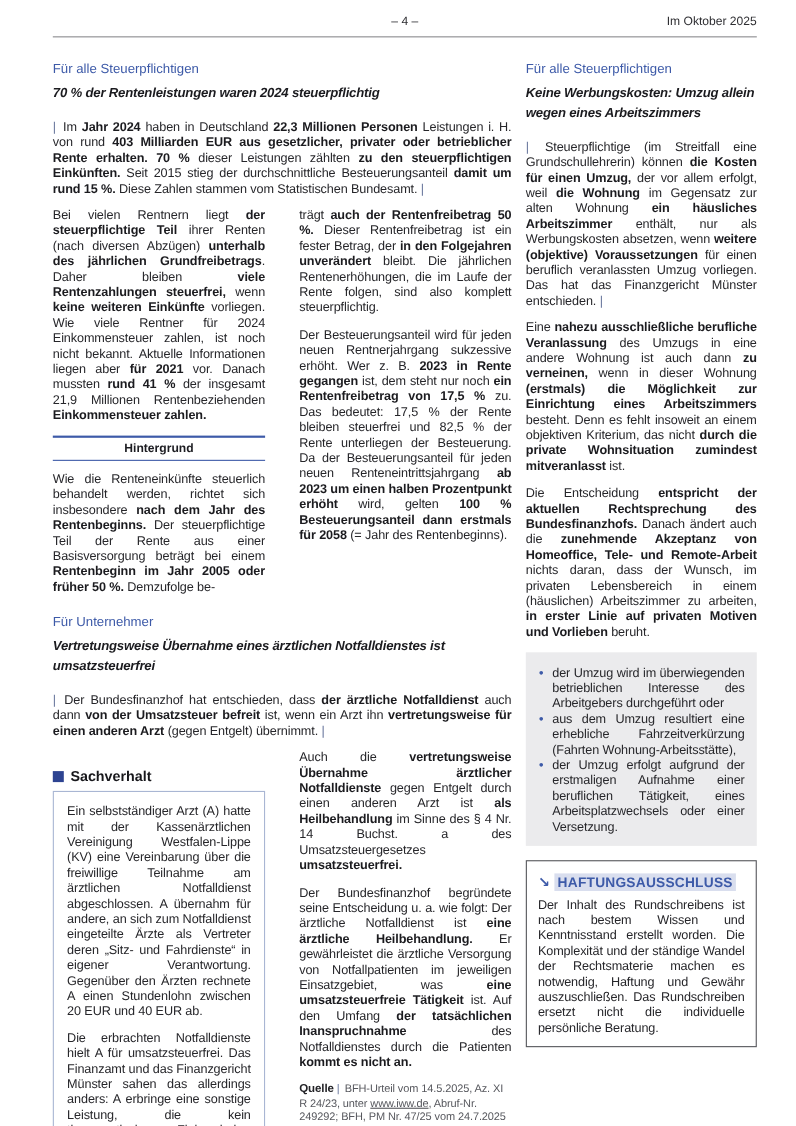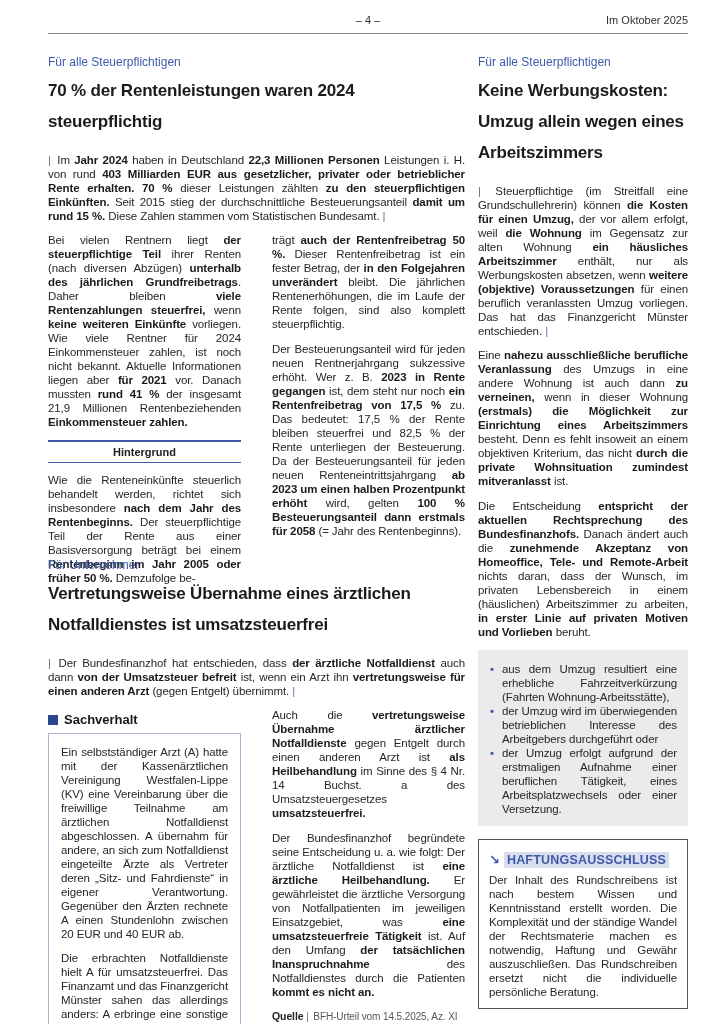--- a/index.html
+++ b/index.html
@@ -23,37 +23,37 @@
   .pg-num{position:absolute;left:0;right:0;text-align:center;}
   .pg-date{position:absolute;right:0;}
   .head-rule{position:absolute;top:33px;left:48px;right:36px;border-top:1px solid #8a8a8e;}
 
   
   .region-left-top{position:absolute;left:48px;top:55px;width:417px;}
   .region-left-bottom{position:absolute;left:48px;top:558px;width:417px;}
   .region-right{position:absolute;left:478px;top:55px;width:210px;}
 
   .category{font-size:12px;color:var(--accent);margin:0 0 6px;}
-  .headline{font-size:17px;line-height:31px;font-weight:bold;color:var(--bold);margin:0 0 8px;letter-spacing:-0.2px;}
+  .headline{font-size:12px;line-height:18px;font-weight:bold;color:var(--bold);margin:0 0 8px;letter-spacing:-0.2px;font-style:italic;}
   .body{font-size:11.5px;line-height:14px;text-align:justify;margin:0 0 11px;hyphens:auto;-webkit-hyphens:auto;letter-spacing:-0.1px;}
   .intro{margin:16px 0 10px;}
   .seg-b{font-weight:bold;color:var(--bold);}
   .seg-c{font-weight:bold;color:var(--accent);}
   .seg-p{color:var(--pipe);margin-right:2px;}
   .seg-u{text-decoration:underline;}
 
   .twocol{display:flex;gap:31px;align-items:flex-start;}
   .col{flex:1;min-width:0;}
 
   
   .hg-title{border-top:2px solid var(--accent);border-bottom:1px solid var(--accent);
     font-weight:bold;color:#1d1d22;font-size:11px;text-align:center;padding:4px 0;margin:4px 0 10px;}
 
   
-  .sv-head{display:flex;align-items:center;gap:6px;font-weight:bold;font-size:13px;color:#17171b;margin:4px 0 6px;}
+  .sv-head{display:flex;align-items:center;gap:6px;font-weight:bold;font-size:13px;color:#17171b;margin:16px 0 6px;}
   .sv-square{width:10px;height:10px;background:#2d4391;display:inline-block;}
   .sv-box{border:1px solid var(--box-border);padding:11px 12px 6px;}
   .sv-box .body{margin-bottom:10px;}
 
   
   .merke-box{background:var(--merke-bg);padding:10px 11px;margin:3px 0 12px;}
   .merke-box .body{margin:0;}
   .merke-list{margin:2px 0 0;padding:0;list-style:none;}
   .merke-list li{position:relative;padding-left:13px;font-size:11.5px;line-height:14px;text-align:justify;hyphens:auto;-webkit-hyphens:auto;letter-spacing:-0.1px;}
   .merke-list li::before{content:"\2022";color:var(--accent);position:absolute;left:1px;top:0;font-weight:bold;}
@@ -122,22 +122,22 @@
 
   <aside class="region-right">
     <div class="category">Für alle Steuerpflichtigen</div>
     <h1 class="headline">Keine Werbungskosten: Umzug allein wegen eines Arbeitszimmers</h1>
     <p class="body intro"><span class="seg-p">| </span><span>Steuerpflichtige (im Streitfall eine Grundschullehrerin) können </span><span class="seg-b">die Kosten für einen Umzug,</span><span> der vor allem erfolgt, weil </span><span class="seg-b">die Wohnung</span><span> im Gegensatz zur alten Wohnung </span><span class="seg-b">ein häusliches Arbeitszimmer</span><span> enthält, nur als Werbungskosten absetzen, wenn </span><span class="seg-b">weitere (objektive) Voraussetzungen</span><span> für einen beruflich veranlassten Umzug vorliegen. Das hat das Finanzgericht Münster entschieden. </span><span class="seg-p">|</span></p>
     <p class="body"><span>Eine </span><span class="seg-b">nahezu ausschließliche berufliche Veranlassung</span><span> des Umzugs in eine andere Wohnung ist auch dann </span><span class="seg-b">zu verneinen,</span><span> wenn in dieser Wohnung </span><span class="seg-b">(erstmals) die Möglichkeit zur Einrichtung eines Arbeitszimmers</span><span> besteht. Denn es fehlt insoweit an einem objektiven Kriterium, das nicht </span><span class="seg-b">durch die private Wohnsituation zumindest mitveranlasst</span><span> ist.</span></p>
     <p class="body"><span>Die Entscheidung </span><span class="seg-b">entspricht der aktuellen Rechtsprechung des Bundesfinanzhofs.</span><span> Danach ändert auch die </span><span class="seg-b">zunehmende Akzeptanz von Homeoffice, Tele- und Remote-Arbeit</span><span> nichts daran, dass der Wunsch, im privaten Lebensbereich in einem (häuslichen) Arbeitszimmer zu arbeiten, </span><span class="seg-b">in erster Linie auf privaten Motiven und Vorlieben</span><span> beruht.</span></p>
 
     <div class="merke-box">
       <ul class="merke-list">
+        <li><span>der Umzug wird im überwiegenden betrieblichen Interesse des Arbeitgebers durchgeführt oder</span></li>
         <li><span>aus dem Umzug resultiert eine erhebliche Fahrzeitverkürzung (Fahrten Wohnung-Arbeitsstätte),</span></li>
-        <li><span>der Umzug wird im überwiegenden betrieblichen Interesse des Arbeitgebers durchgeführt oder</span></li>
         <li><span>der Umzug erfolgt aufgrund der erstmaligen Aufnahme einer beruflichen Tätigkeit, eines Arbeitsplatzwechsels oder einer Versetzung.</span></li>
       </ul>
     </div>
 
 
     <div class="haftung-box">
       <p class="haftung-head">
         <span class="haftung-arrow">↘</span><span class="haftung-title">HAFTUNGSAUSSCHLUSS</span>
       </p>
       <p class="haftung-text">Der Inhalt des Rundschreibens ist nach bestem Wissen und Kenntnisstand erstellt worden. Die Komplexität und der ständige Wandel der Rechtsmaterie machen es notwendig, Haftung und Gewähr auszuschließen. Das Rundschreiben ersetzt nicht die individuelle persönliche Beratung.</p>

